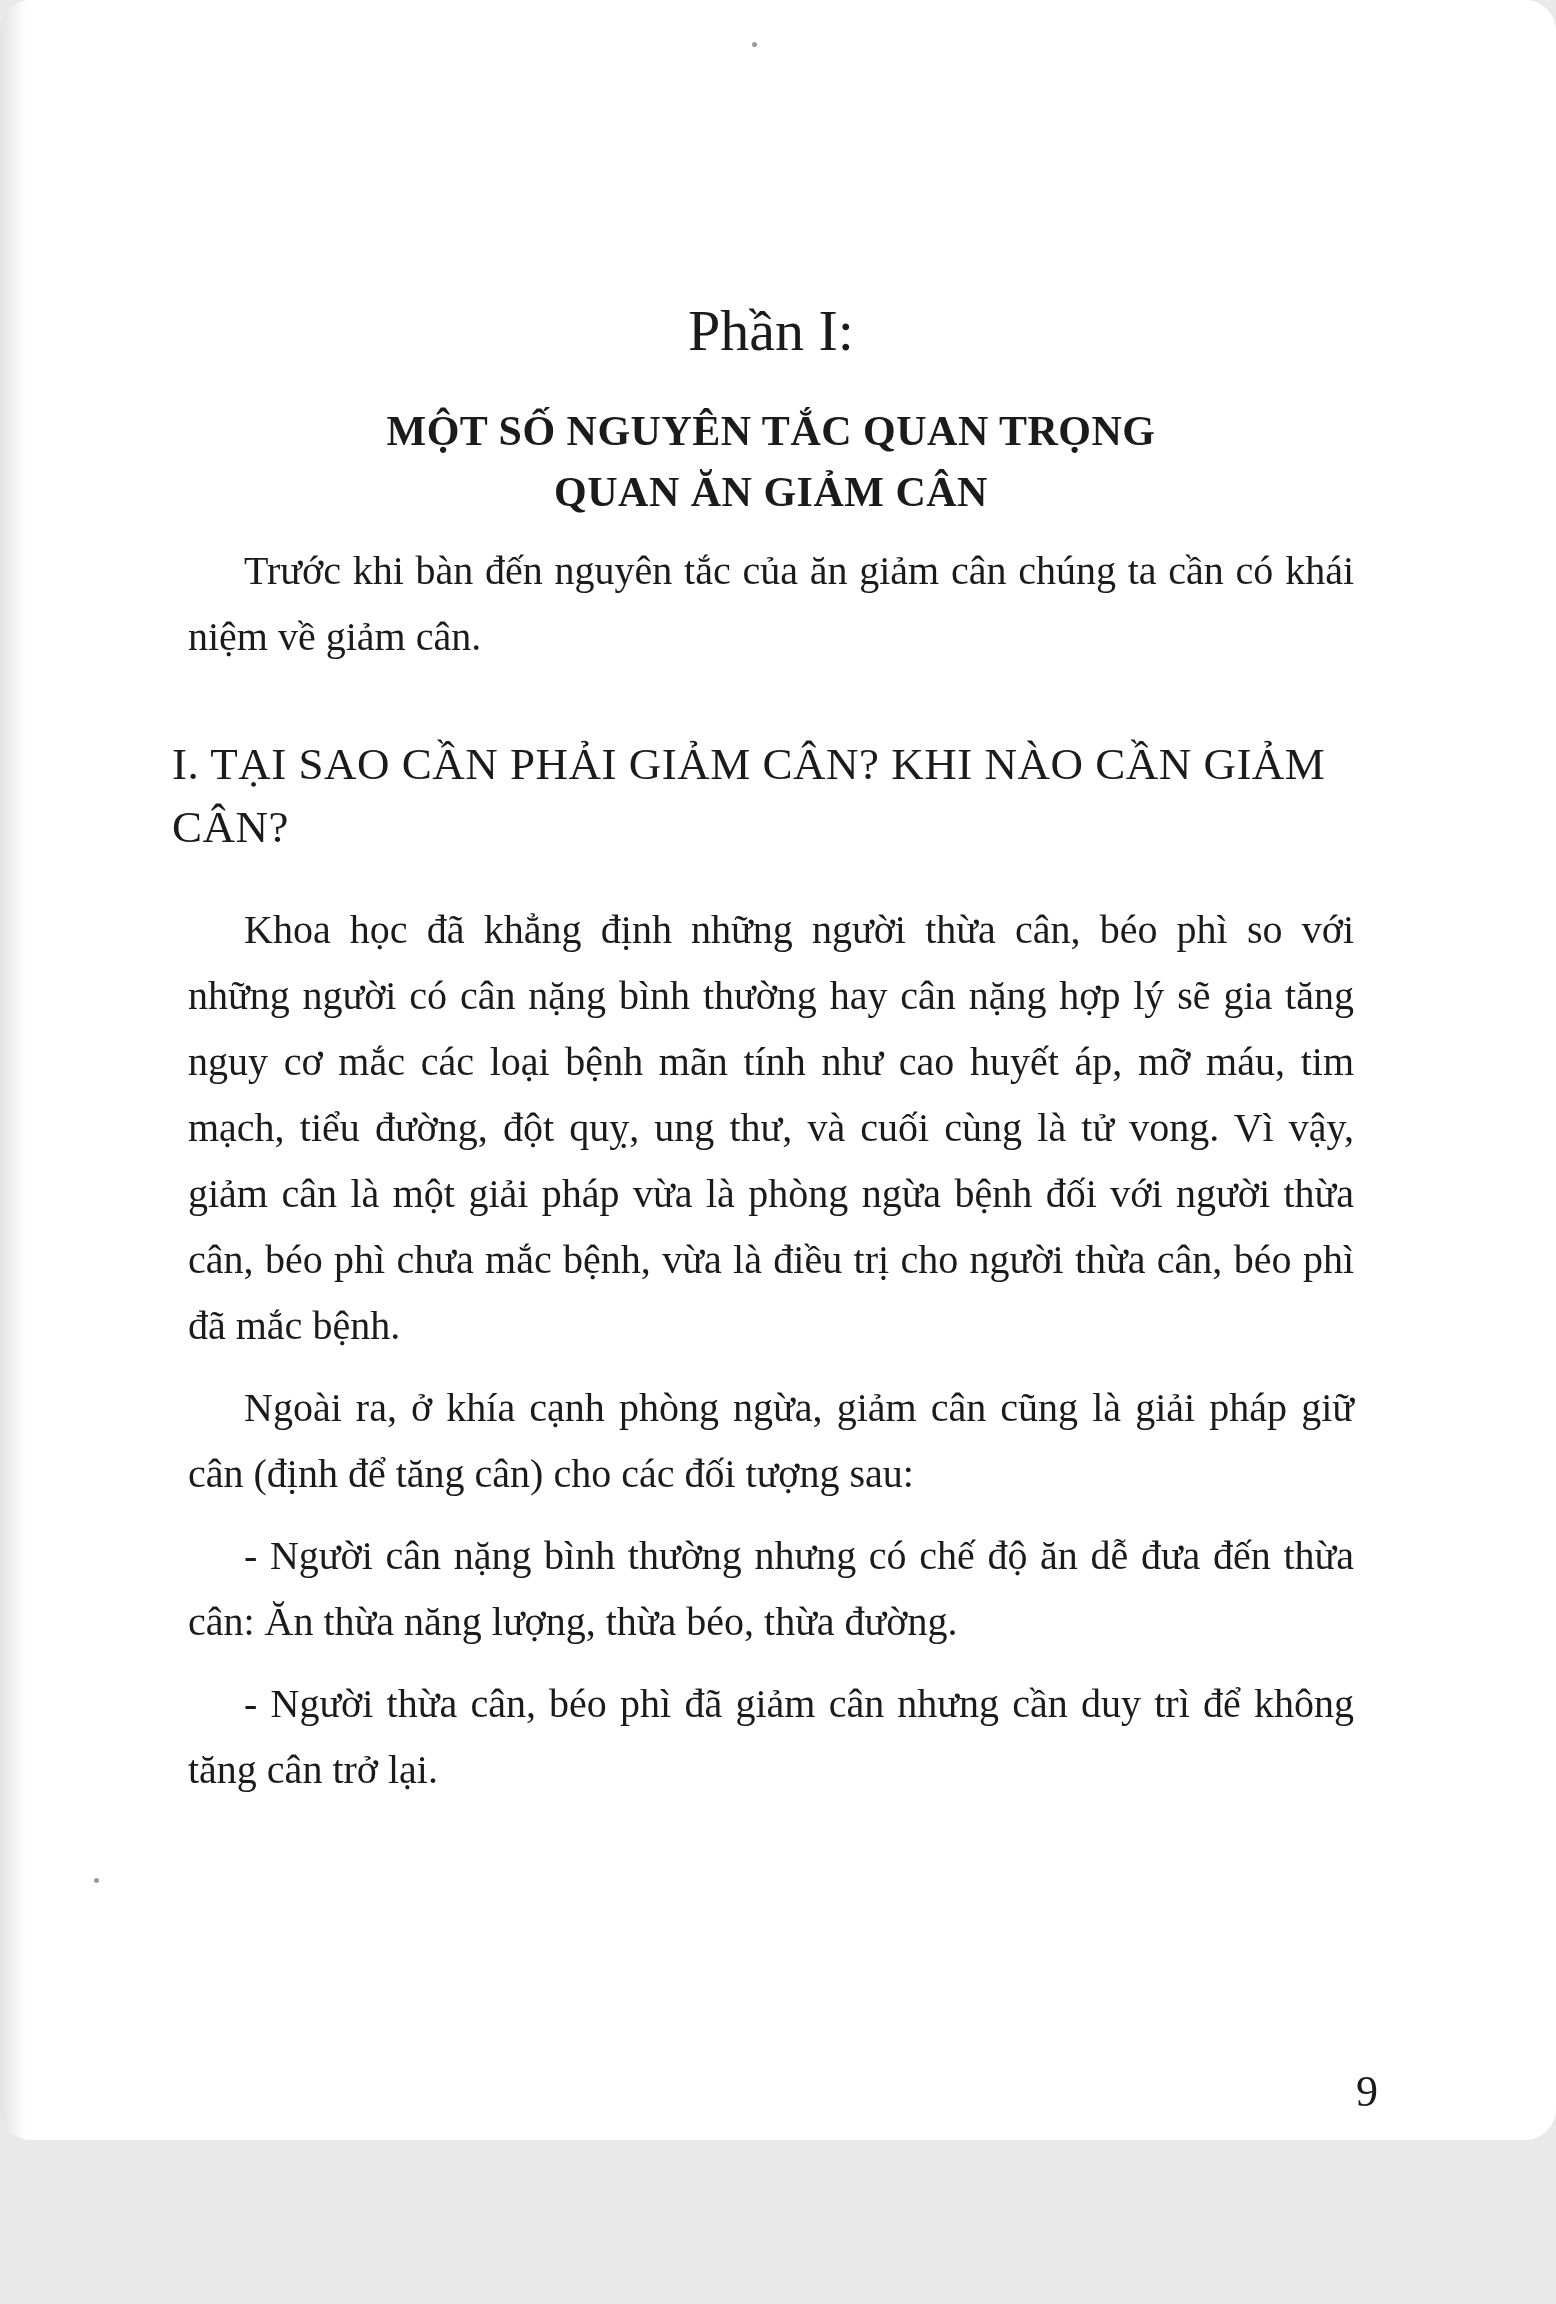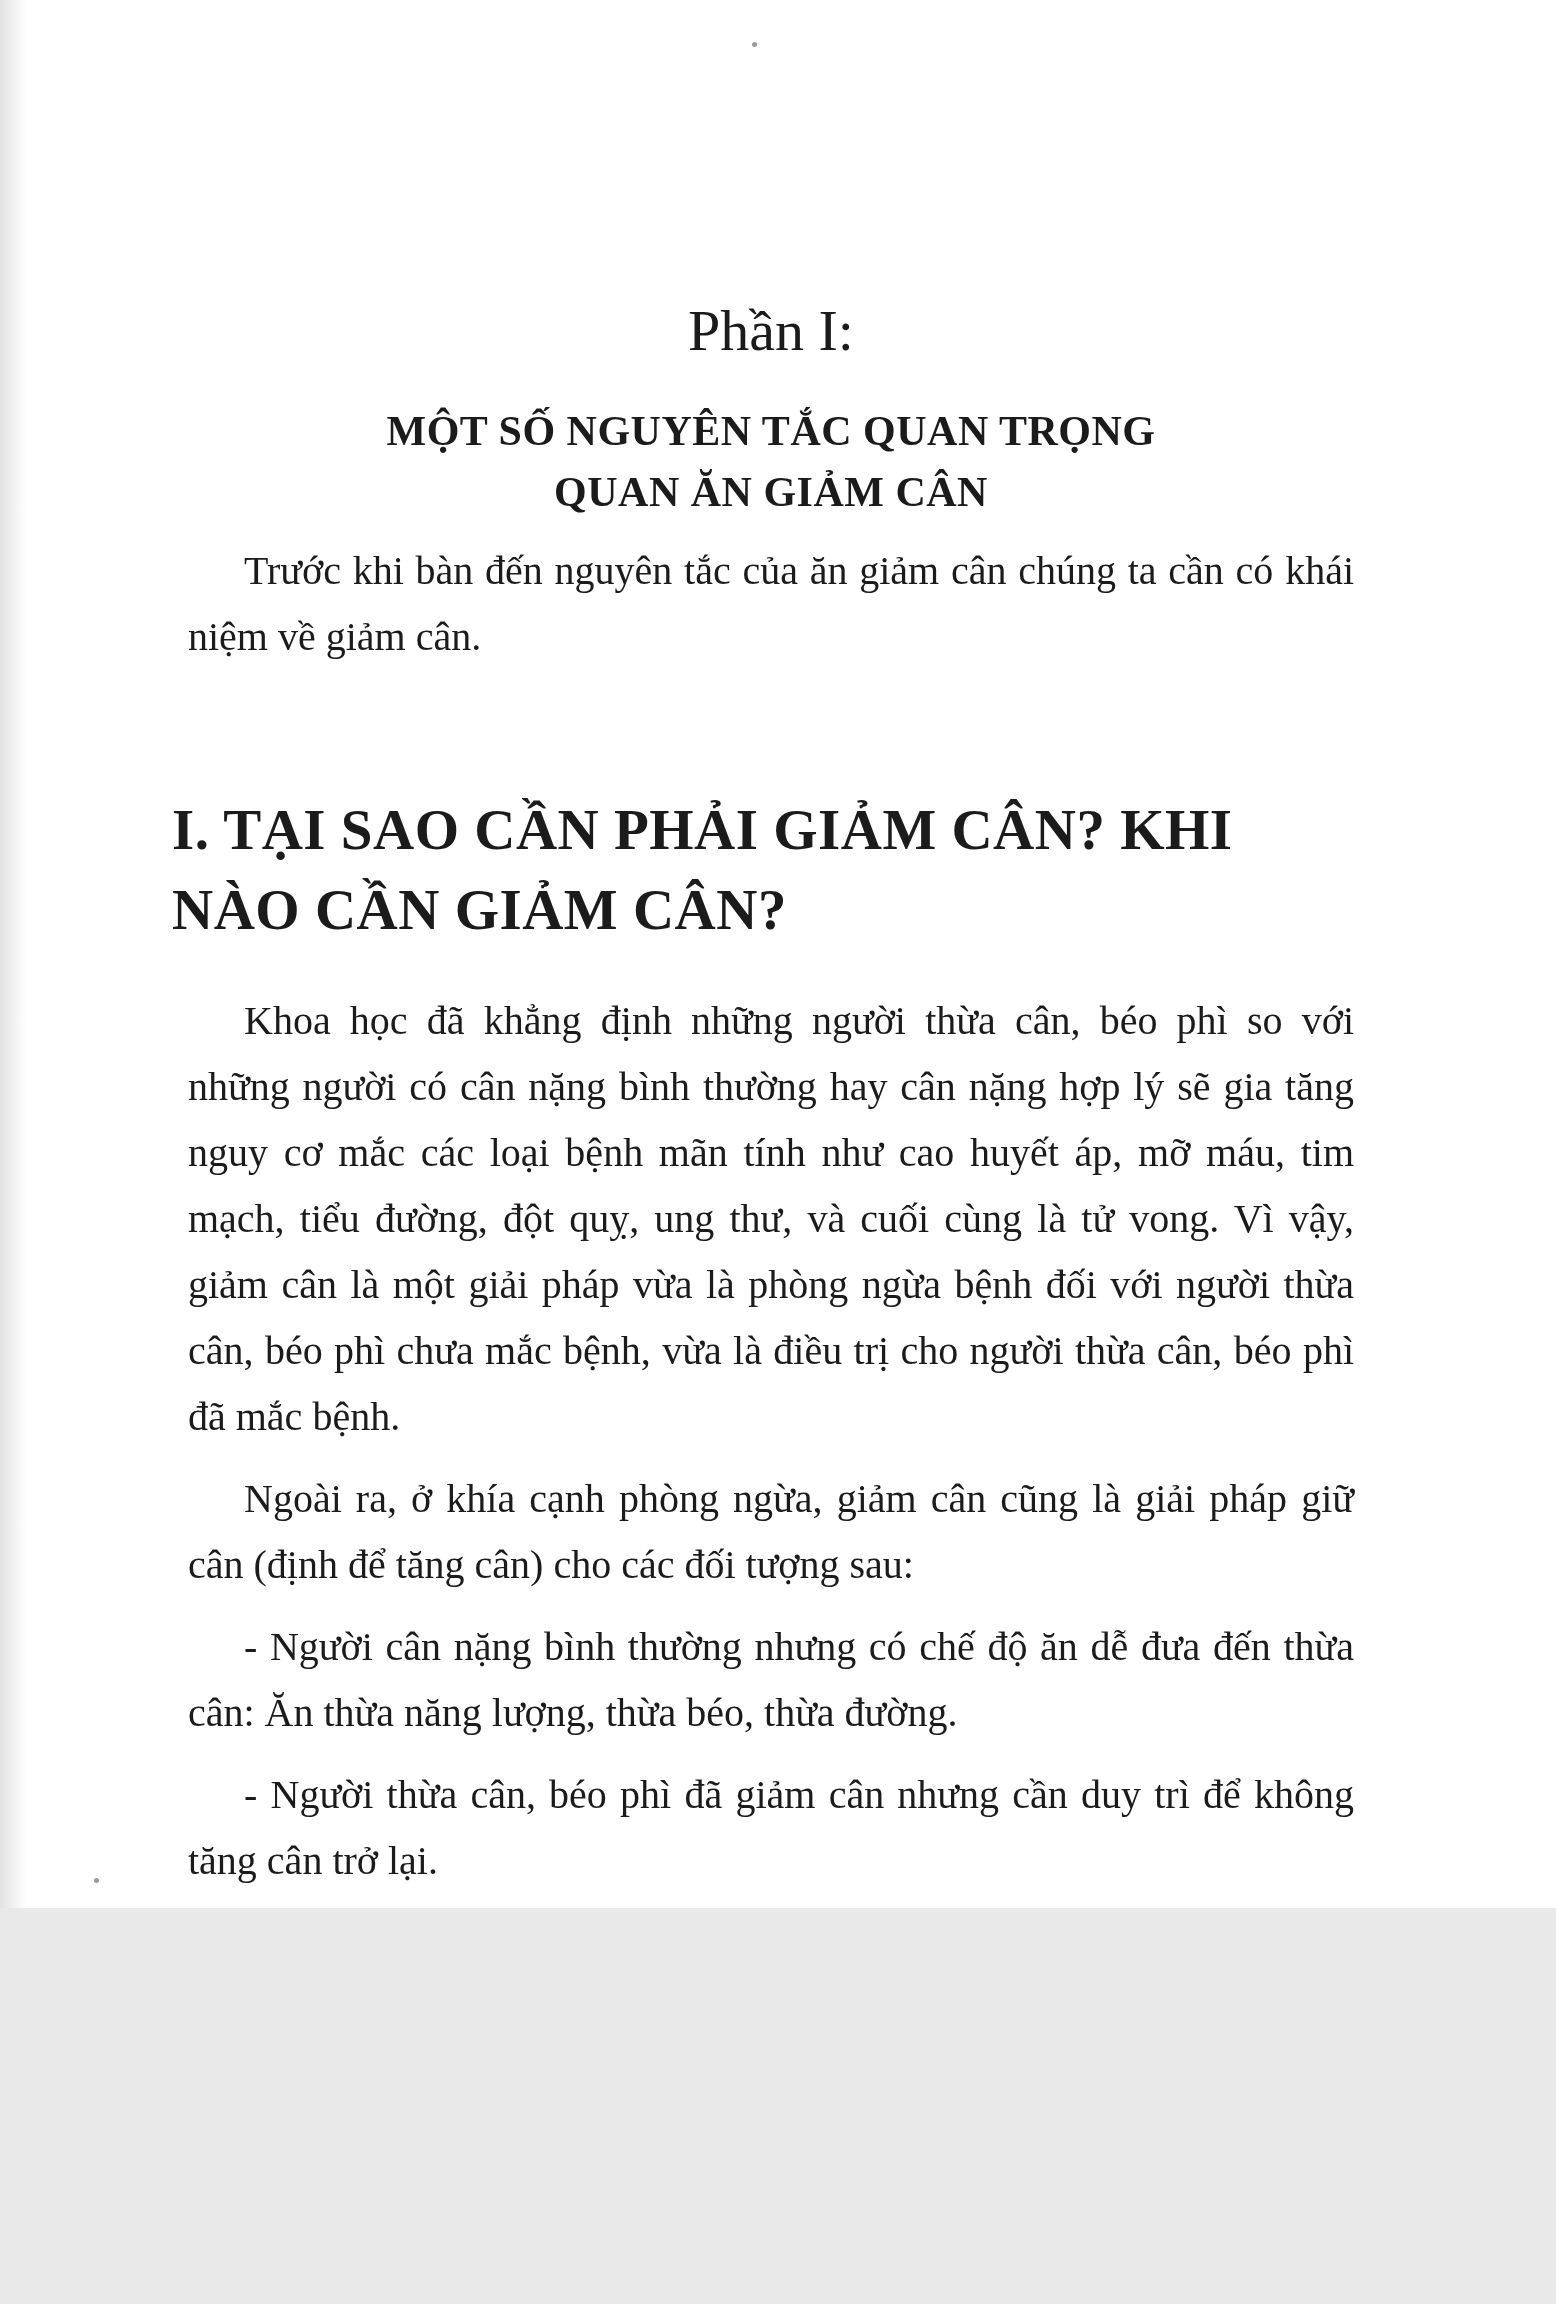--- a/index.html
+++ b/index.html
@@ -3,26 +3,27 @@
 <meta charset="utf-8">
 <style>
   html, body {
     margin: 0;
     padding: 0;
     background: #e9e9e9;
   }
   .page {
     position: relative;
     width: 1556px;
-    height: 1908px;
+    height: 2140px;
     margin: 0 auto;
     background: #ffffff;
     font-family: "Liberation Serif", serif;
     color: #1b1b1b;
     overflow: hidden;
+    border-radius: 31px;
   }
   .edge-shade {
     position: absolute;
     left: 0;
     top: 0;
     bottom: 0;
     width: 26px;
     background: linear-gradient(to right, rgba(110,110,110,0.20), rgba(255,255,255,0));
     pointer-events: none;
   }
@@ -47,23 +48,23 @@
     font-size: 40px;
     line-height: 66px;
     text-align: justify;
     text-indent: 56px;
     margin: 16px;
   }
   .intro {
     margin-top: 186px;
   }
   .section-heading {
-    margin: 120px 0 38px 0;
-    font-size: 57px;
-    font-weight: 700;
+    margin: 63px 0 38px 0;
+    font-size: 45px;
+    font-weight: 400;
     line-height: 1.4;
     text-align: left;
     letter-spacing: 0.5px;
   }
   .para {
     margin-top: 14px;
   }
   .page-number {
     position: absolute;
     right: 178px;

